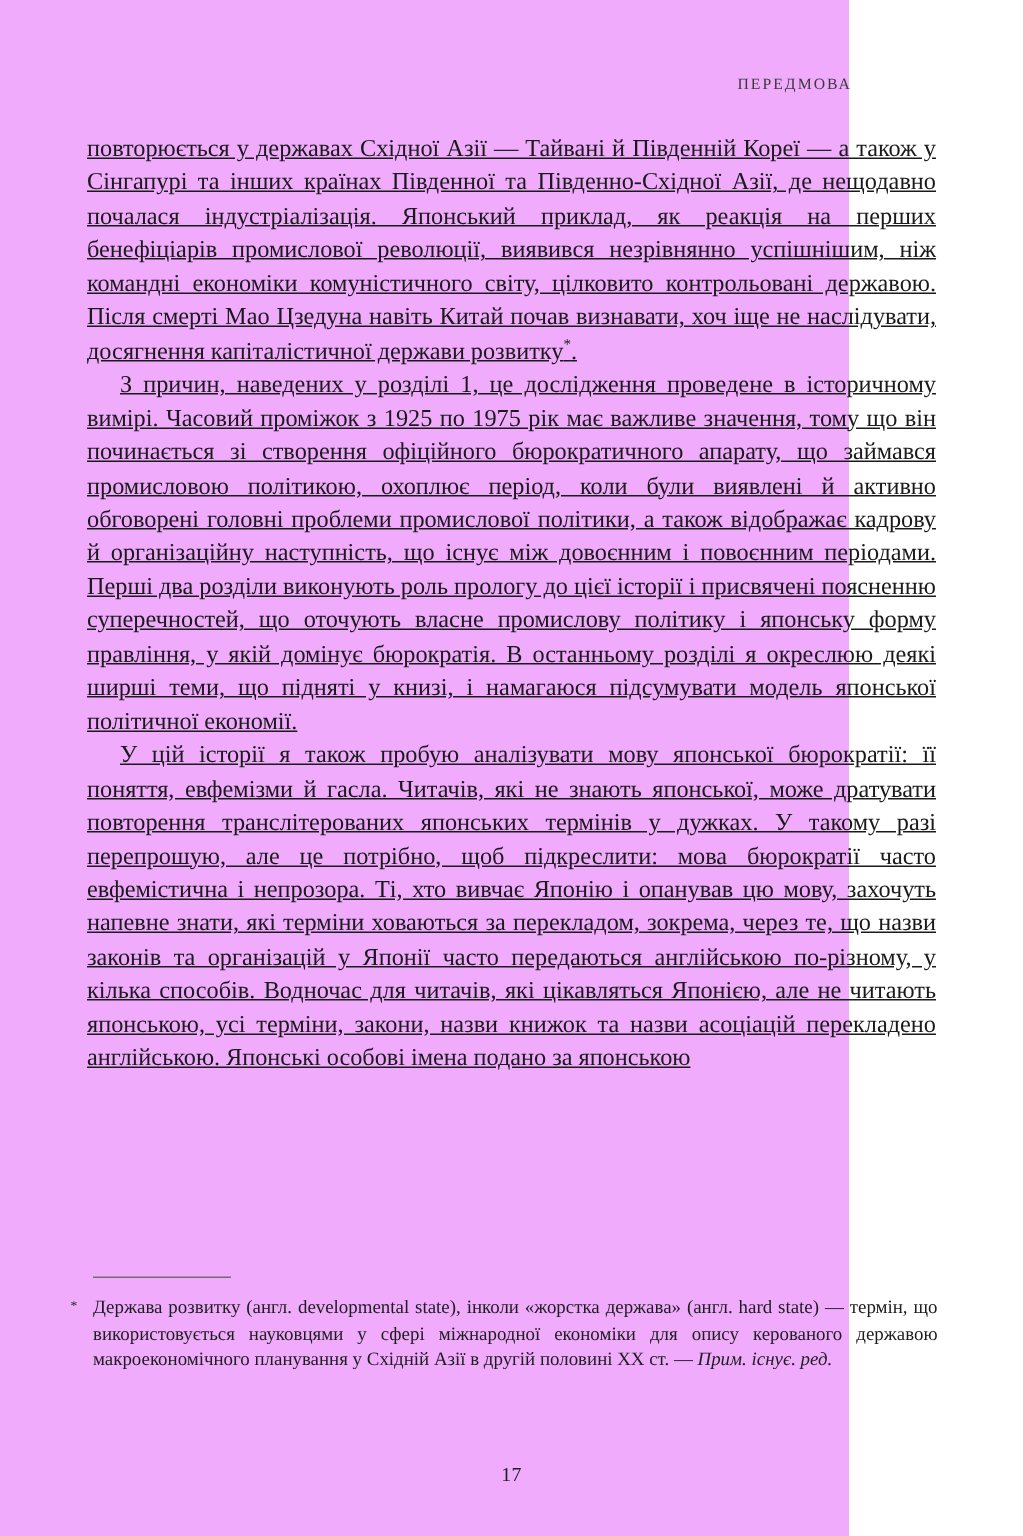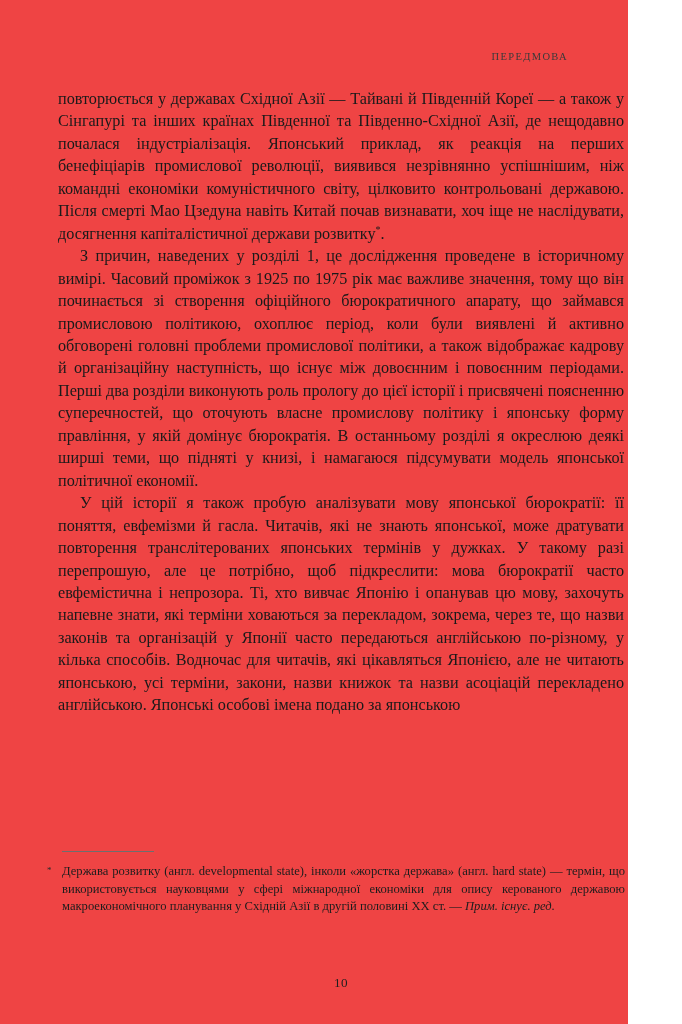--- a/index.html
+++ b/index.html
@@ -14,23 +14,23 @@
     position: relative;
     overflow: hidden;
     font-family: "Liberation Serif", "DejaVu Serif", serif;
     color: #1a1a1a;
     -webkit-font-smoothing: antialiased;
   }
 
   .page {
     position: absolute;
     inset: 0;
-    width: 628px;
+    width: 566px;
     height: 1024px;
-    background: #ef4444;
+    background: #f0abfc;
   }
 
   
   .running-head {
     position: absolute;
     top: 51px;
     left: 58px;
     width: 510px;
     text-align: right;
     font-family: "Liberation Serif", "DejaVu Serif", serif;
@@ -52,20 +52,21 @@
   p.para {
     margin: 0;
     font-size: 16.2px;
     line-height: 22.45px;
     text-align: justify;
     text-justify: inter-word;
     hyphens: manual;
     -webkit-hyphens: manual;
     text-indent: 0;
     word-spacing: -0.1px;
+    text-decoration: underline;
   }
   p.para + p.para {
     text-indent: 22px;
   }
   p.para:last-child {
     text-align: justify;
   }
 
   sup.fnref {
     font-size: 10px;
@@ -139,16 +140,16 @@
   </div>
 
   <div class="footnote-zone">
     <div class="footnote-rule"></div>
     <div class="footnote">
       <span class="fn-marker">*</span><span>Держава розвитку (англ. developmental state), інколи «жорстка держава» (англ. hard state) — термін, що використовується науковцями у сфері міжнародної економіки для опису керованого державою макроекономічного планування у Східній Азії в другій половині XX ст. — </span><i>Прим. існує. ред.</i>
     </div>
   </div>
 
   <div class="folio">
-    <span>10</span>
+    <span>17</span>
   </div>
 
 </div>
 
 </body></html>

